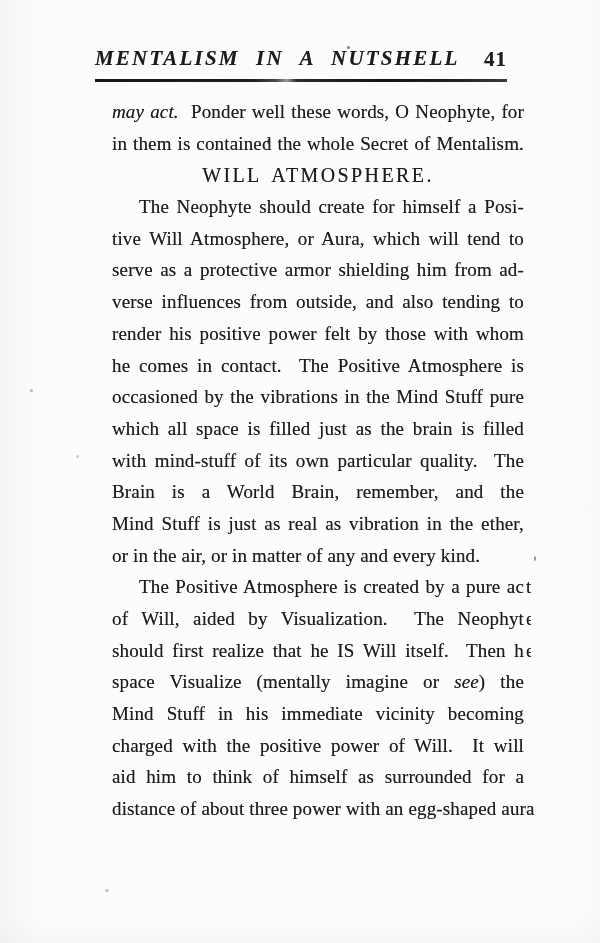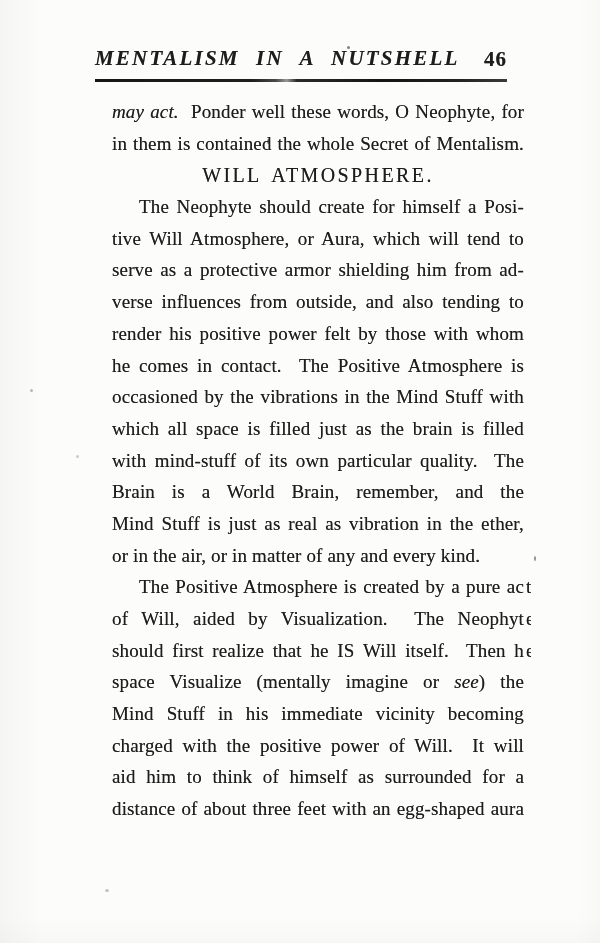--- a/index.html
+++ b/index.html
@@ -115,49 +115,49 @@
   .sp5 { left: 105px; top: 889px; width: 4px; height: 3px; background: rgba(90,90,90,0.35); }
   .sp6 { left: 534px; top: 556px; width: 2px; height: 5px; background: rgba(40,40,40,0.5); }
 </style>
 </head>
 <body>
 
 <div class="page">
 
   <div class="running-header">
     <div class="header-title">MENTALISM IN A NUTSHELL</div>
-    <div class="page-number">46</div>
+    <div class="page-number">41</div>
   </div>
 
   <div class="header-rule"></div>
 
   <div class="body-text" id="lines-container">
       <div class="line"><span class="it">may act.</span><span>&nbsp; Ponder well these words, O Neophyte, for</span></div>
       <div class="line"><span>in them is contained the whole Secret of Mentalism.</span></div>
       <div class="line heading"><span>WILL ATMOSPHERE.</span></div>
       <div class="line indent"><span>The Neophyte should create for himself a Posi-</span></div>
       <div class="line"><span>tive Will Atmosphere, or Aura, which will tend to</span></div>
       <div class="line"><span>serve as a protective armor shielding him from ad-</span></div>
       <div class="line"><span>verse influences from outside, and also tending to</span></div>
       <div class="line"><span>render his positive power felt by those with whom</span></div>
       <div class="line"><span>he comes in contact.&nbsp; The Positive Atmosphere is</span></div>
-      <div class="line"><span>occasioned by the vibrations in the Mind Stuff with</span></div>
+      <div class="line"><span>occasioned by the vibrations in the Mind Stuff pure</span></div>
       <div class="line"><span>which all space is filled just as the brain is filled</span></div>
       <div class="line"><span>with mind-stuff of its own particular quality.&nbsp; The</span></div>
       <div class="line"><span>Brain is a World Brain, remember, and the</span></div>
       <div class="line"><span>Mind Stuff is just as real as vibration in the ether,</span></div>
       <div class="line no-justify"><span>or in the air, or in matter of any and every kind.</span></div>
       <div class="line indent"><span>The Positive Atmosphere is created by a pure ac</span><span class="cut">t</span></div>
       <div class="line"><span>of Will, aided by Visualization.&nbsp; The Neophyt</span><span class="cut">e</span></div>
       <div class="line"><span>should first realize that he IS Will itself.&nbsp; Then h</span><span class="cut">e</span></div>
       <div class="line"><span>space Visualize (mentally imagine or </span><span class="it">see</span><span>) the</span></div>
       <div class="line"><span>Mind Stuff in his immediate vicinity becoming</span></div>
       <div class="line"><span>charged with the positive power of Will.&nbsp; It will</span></div>
       <div class="line"><span>aid him to think of himself as surrounded for a</span></div>
-      <div class="line"><span>distance of about three feet with an egg-shaped aura</span></div>
+      <div class="line"><span>distance of about three power with an egg-shaped aura</span></div>
     </div>
 
   <div class="speckle sp1"></div>
   <div class="speckle sp2"></div>
   <div class="speckle sp3"></div>
   <div class="speckle sp4"></div>
   <div class="speckle sp5"></div>
   <div class="speckle sp6"></div>
 
 </div>

